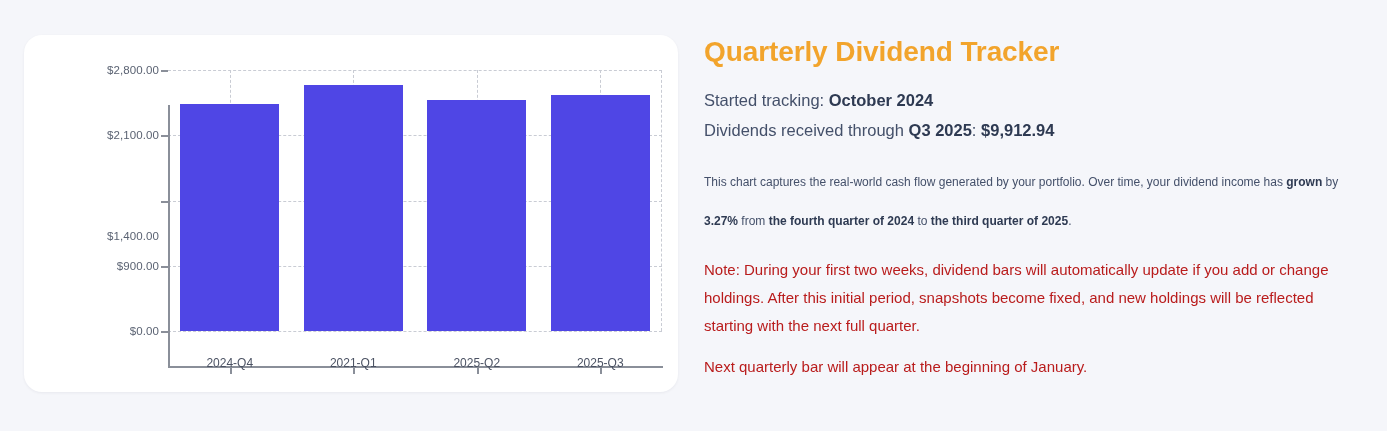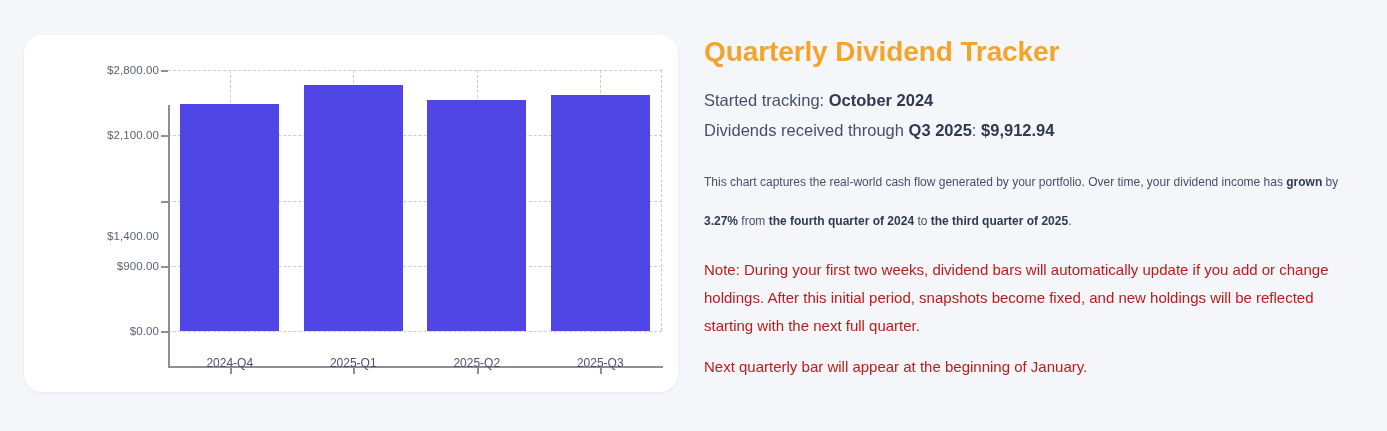--- a/index.html
+++ b/index.html
@@ -170,21 +170,21 @@
           <div class="bar" title="2025-Q3" style="left: 382.85px; width: 98.8px; height: 236.019px; background: rgb(79, 70, 229);"></div>
         </div>
 
       <div class="axis-y"></div>
       <div class="axis-x"></div>
 
       <div id="xlabels">
           <div class="xtick" style="left: 205.75px;"></div>
           <div class="xlabel" style="left: 205.75px;">2024-Q4</div>
           <div class="xtick" style="left: 329.25px;"></div>
-          <div class="xlabel" style="left: 329.25px;">2025-Q1</div>
+          <div class="xlabel" style="left: 329.25px;">2021-Q1</div>
           <div class="xtick" style="left: 452.75px;"></div>
           <div class="xlabel" style="left: 452.75px;">2025-Q2</div>
           <div class="xtick" style="left: 576.25px;"></div>
           <div class="xlabel" style="left: 576.25px;">2025-Q3</div>
         </div>
     <div class="ytick" style="top: 296px; left: 137px; position: absolute;"></div>
         <div class="ytick" style="top: 230.75px; left: 137px; position: absolute;"></div>
         <div class="ytick" style="top: 165.5px; left: 137px; position: absolute;"></div>
         <div class="ytick" style="top: 100.25px; left: 137px; position: absolute;"></div>
         <div class="ytick" style="top: 35px; left: 137px; position: absolute;"></div>

